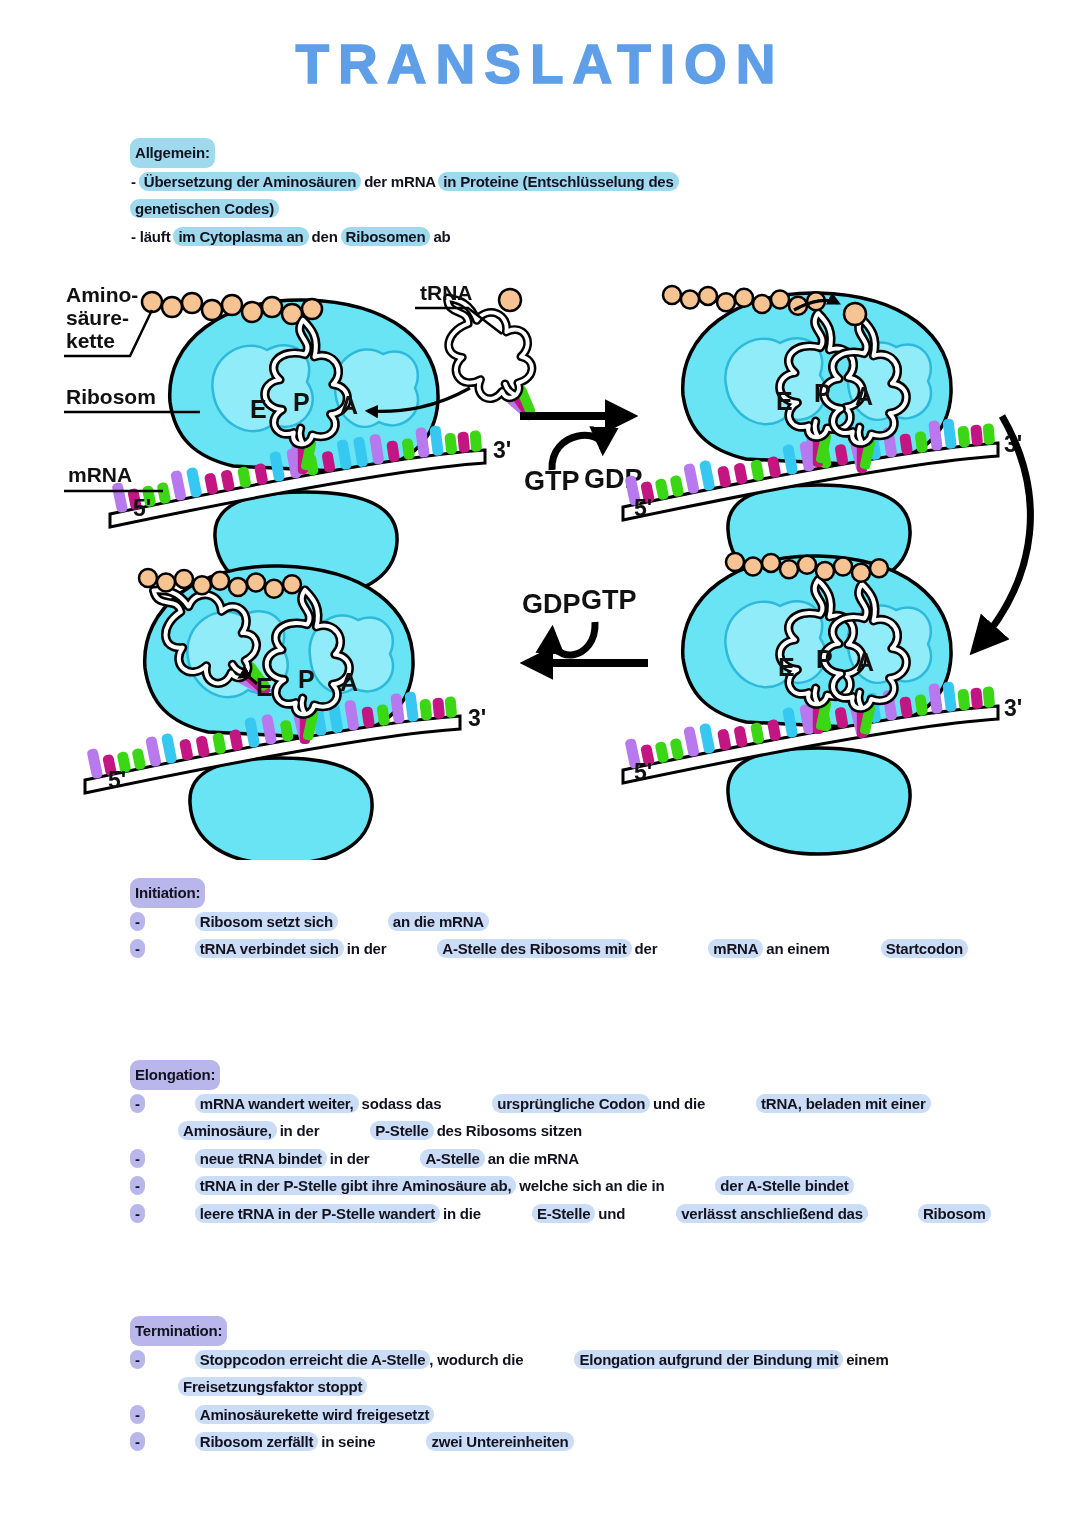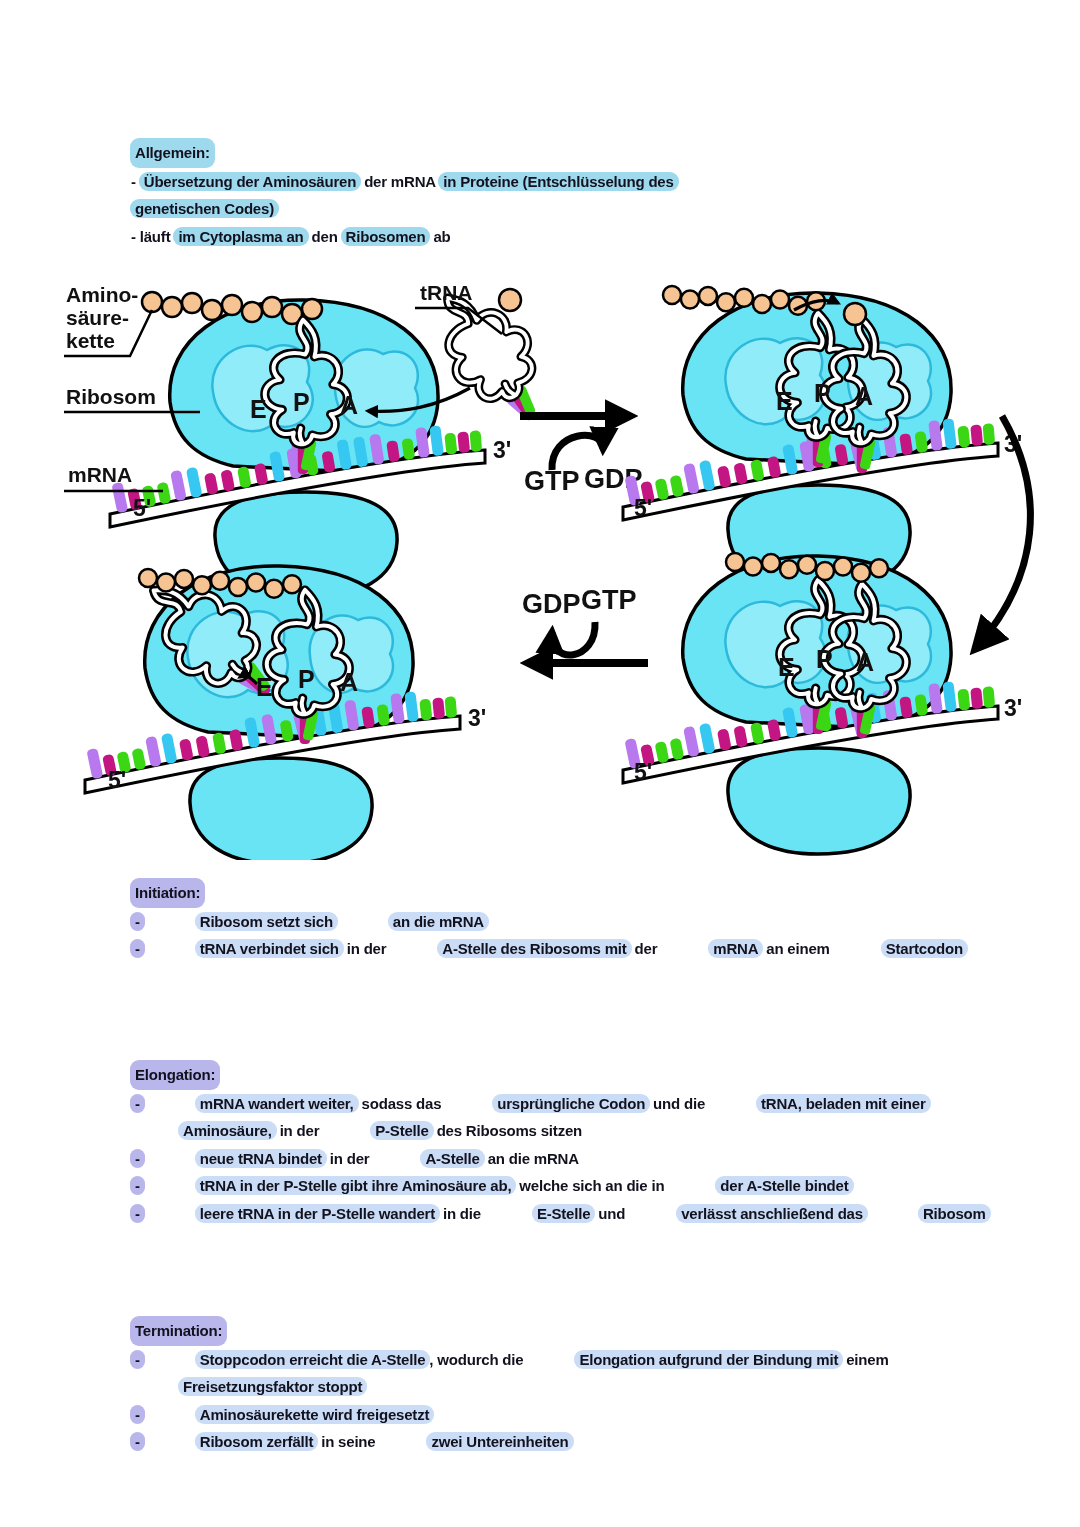--- a/index.html
+++ b/index.html
@@ -33,20 +33,23 @@
   .leader{stroke:#000;stroke-width:2.5;fill:none;}
   .fatarrow{stroke:#000;stroke-width:8;fill:none;}
   .midarrow{stroke:#000;stroke-width:7;fill:none;}
   .thinarrow{stroke:#000;stroke-width:3.2;fill:none;}
 </style>
 </head>
 <body>
 
 <div class="page">
 
+  <div class="title-wrap">
+    <span class="big-title">TRANSLATION</span>
+  </div>
 
   <div class="section" style="top:138px"><div class="sec-header seg hl-cyan">Allgemein:</div><div class="note-line"><span>- </span><span class="seg hl-cyan">Übersetzung der Aminosäuren</span><span> der mRNA </span><span class="seg hl-cyan">in Proteine (Entschlüsselung des</span></div><div class="note-line"><span class="seg hl-cyan">genetischen Codes)</span></div><div class="note-line"><span>- läuft </span><span class="seg hl-cyan">im Cytoplasma an</span><span> den </span><span class="seg hl-cyan">Ribosomen</span><span> ab</span></div></div>
 
   <svg width="1080" height="860" viewBox="0 0 1080 860" style="position:absolute;left:0;top:0;">
     <defs>
       <marker id="ah" viewBox="0 0 10 10" refX="7.5" refY="5" markerWidth="4.2" markerHeight="4.2" orient="auto-start-reverse">
         <path d="M0,0 L10,5 L0,10 Z" fill="#000"></path>
       </marker>
       <marker id="ah-big" viewBox="0 0 10 10" refX="7.5" refY="5" markerWidth="5.5" markerHeight="5.5" orient="auto-start-reverse">
         <path d="M0,0 L10,5 L0,10 Z" fill="#000"></path>

